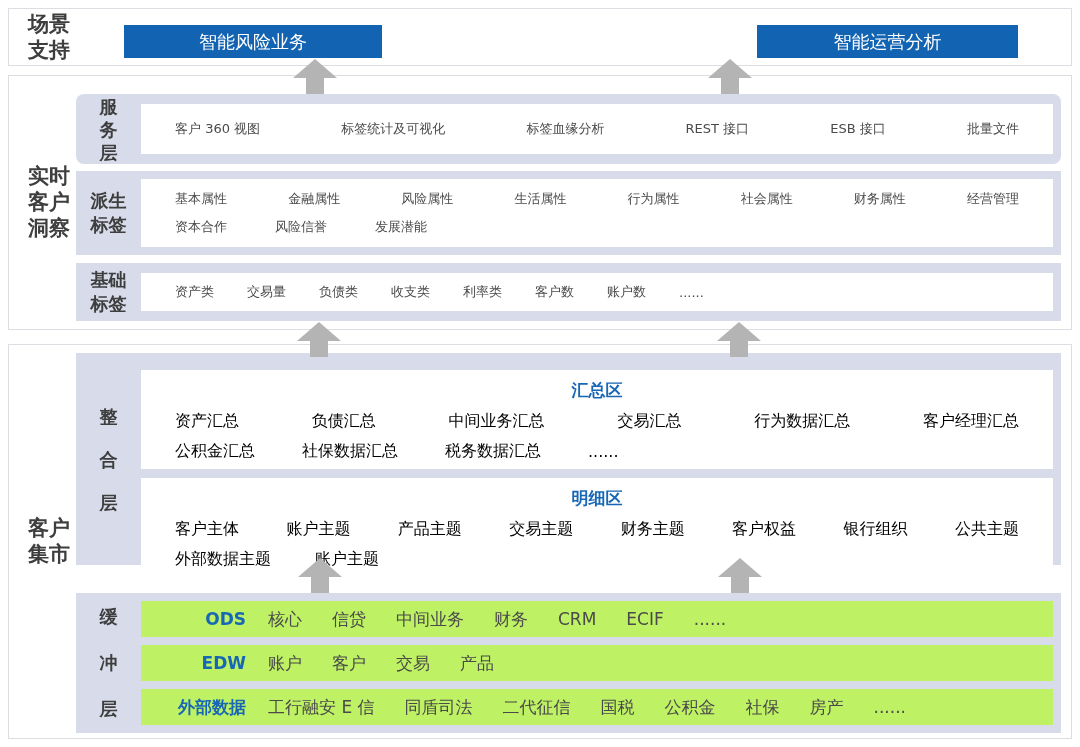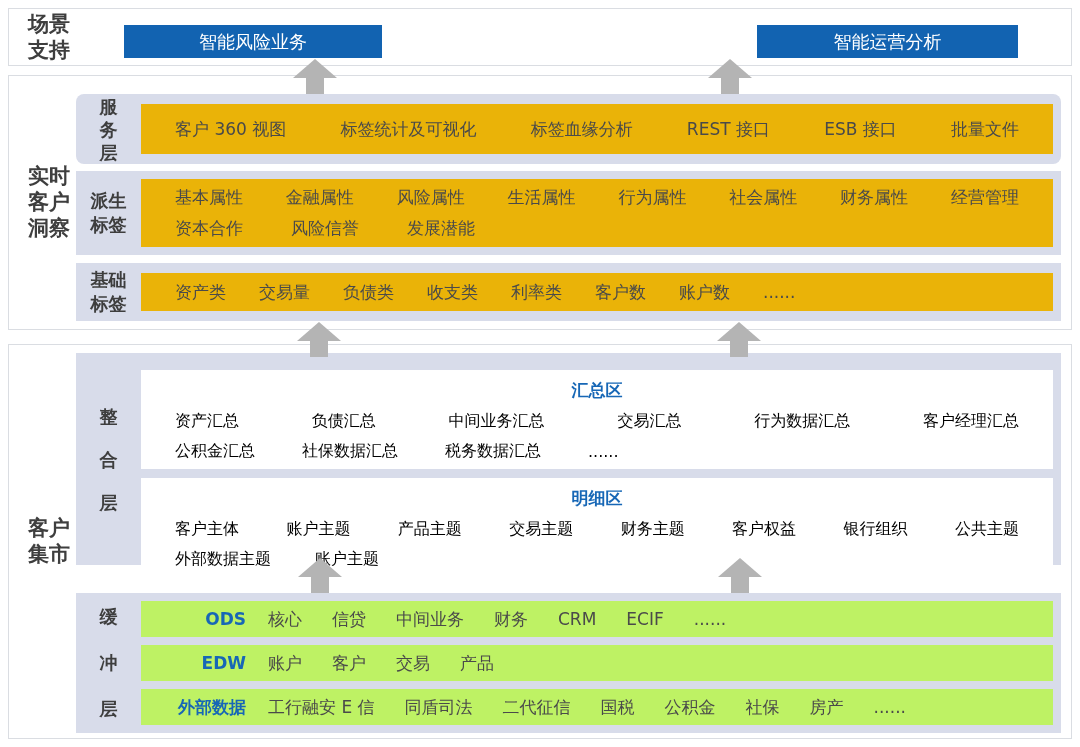--- a/index.html
+++ b/index.html
@@ -31,21 +31,21 @@
   .v2{width:40px;line-height:24px;}      
   .v3{width:20px;line-height:43px;}      
   .v4{width:20px;line-height:46px;}      
 
   .p-service{top:18px;height:70px;border-radius:8px;}
   .p-derived{top:95px;height:84px;}
   .p-base{top:187px;height:58px;}
   .p-integration{top:8px;height:212px;}
   .p-buffer{top:248px;height:140px;}
 
-  .white{background:#eab308;color:#4a4a4a;font-size:17px;}
+  .white{background:#ffffff;color:#4a4a4a;font-size:13px;}
   .w-single{flex:1;margin:10px 8px 10px 0;display:flex;align-items:center;}
   .w-double{flex:1;margin:8px 8px 8px 0;display:flex;flex-direction:column;justify-content:space-evenly;}
 
   .col{flex:1;display:flex;flex-direction:column;margin-right:8px;}
   .zone{background:#ffffff;display:flex;flex-direction:column;}
   .zone1{margin-top:17px;height:100px;}
   .zone2{margin-top:9px;height:87px;}
   .zone-title{text-align:center;color:#1767b6;font-weight:bold;font-size:17px;margin-top:9px;}
   .zone .hlist{margin-top:9px;}
 

